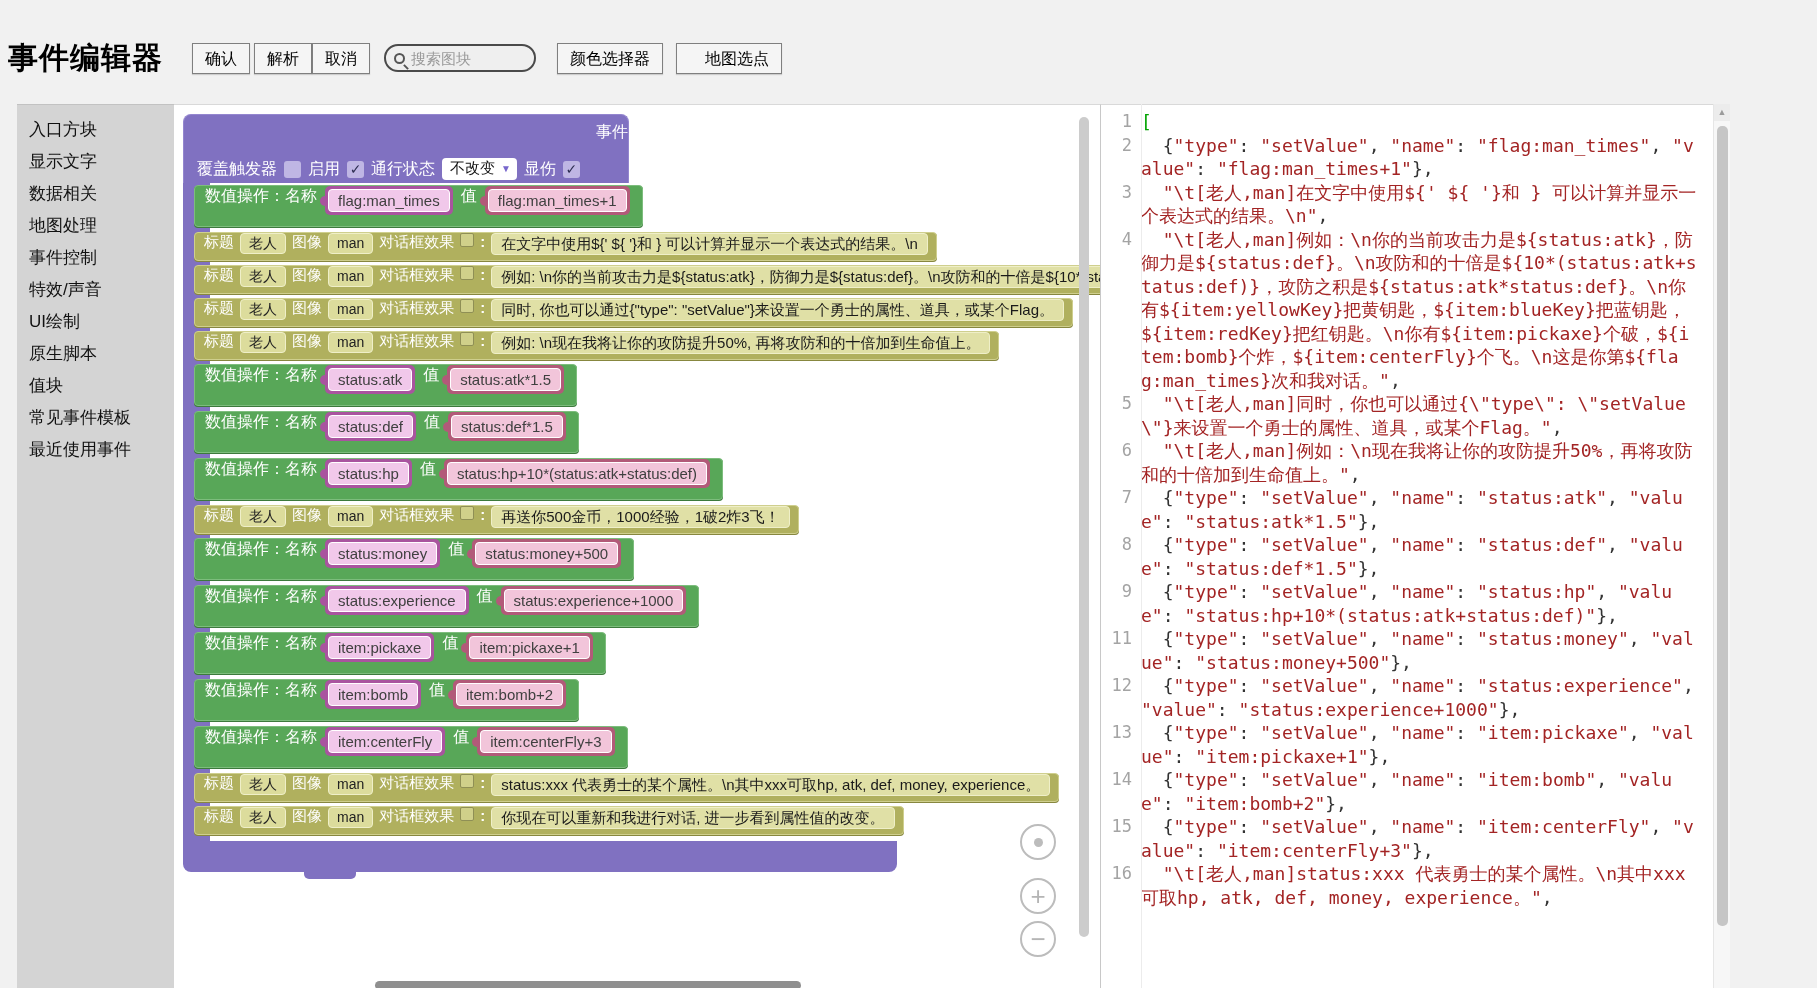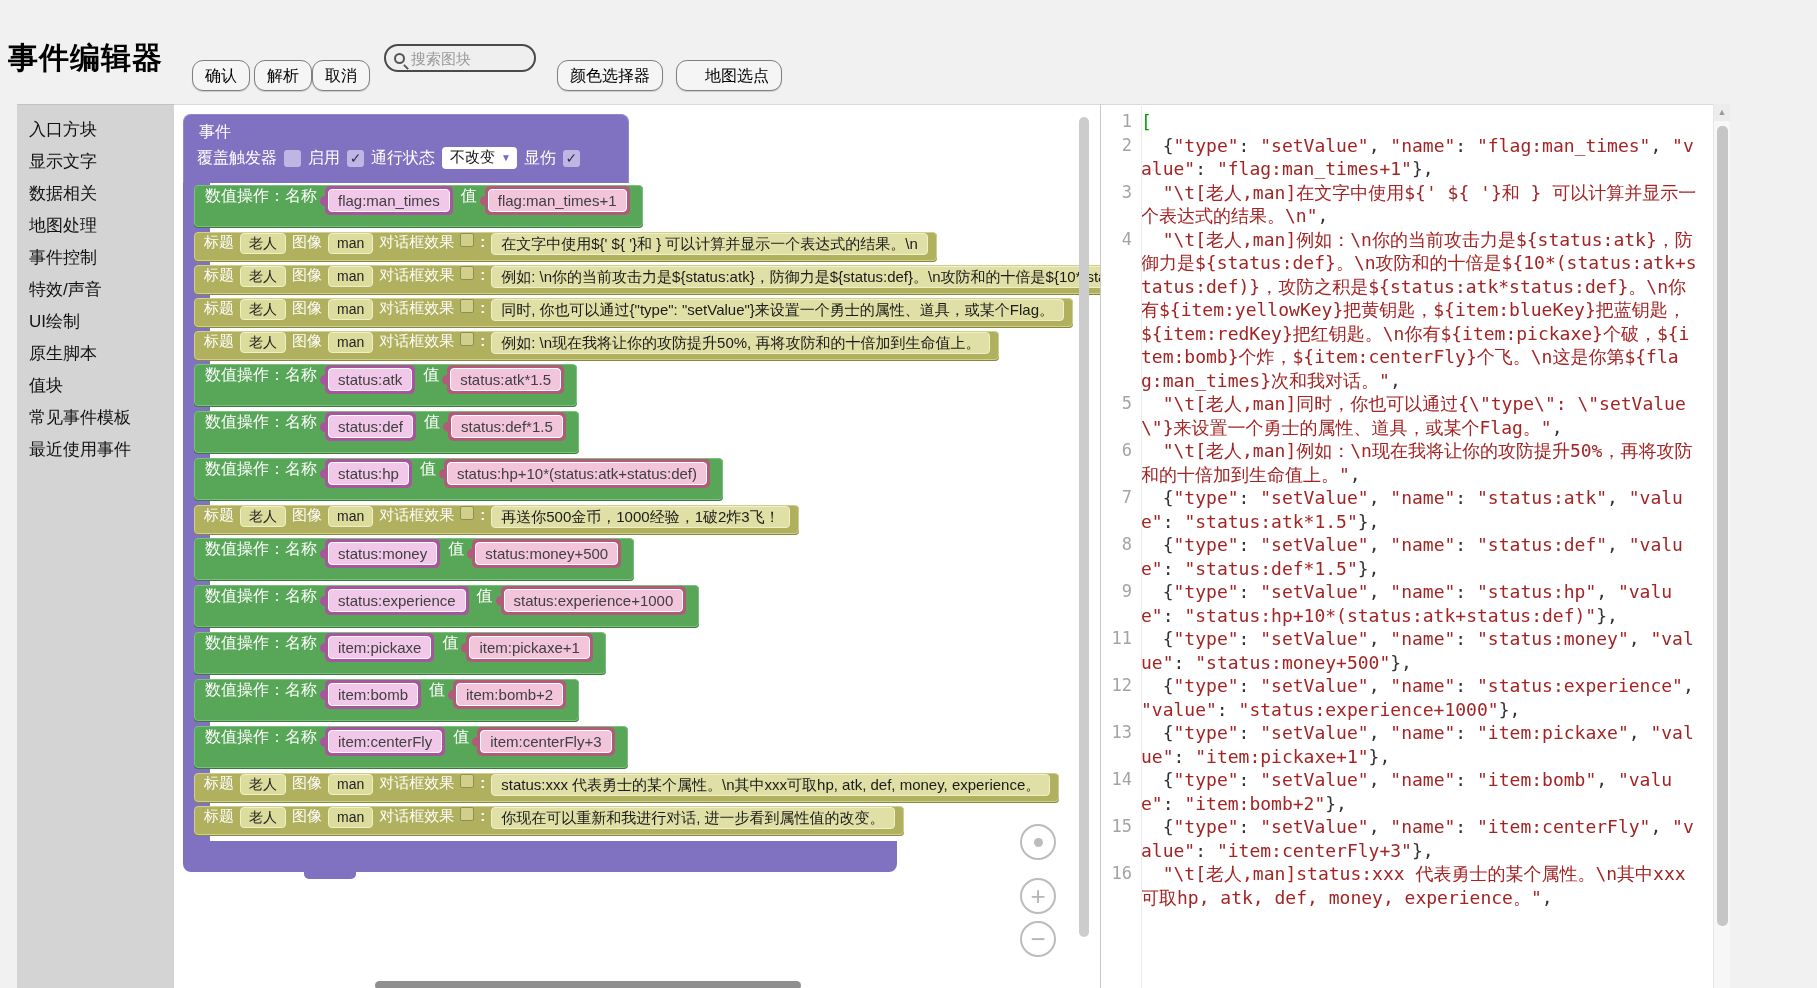--- a/index.html
+++ b/index.html
@@ -3,44 +3,44 @@
 <meta charset="utf-8">
 <style>
   * { margin:0; padding:0; box-sizing:border-box; }
   html,body { width:1817px; height:988px; overflow:hidden; background:#f1f1f1;
               font-family:"Liberation Sans", sans-serif; }
   #stage { position:relative; width:1817px; height:988px; }
 
   
   #page-title { position:absolute; left:8px; top:38px; font-size:30px; font-weight:bold; color:#000; letter-spacing:1px; }
   .hbtn { position:absolute; top:43px; height:31px; background:#f5f5f5; border:1px solid #7f7f7f;
-          border-radius:11px; font-size:16px; color:#000; padding:0 12px; line-height:29px;
-          box-shadow:0 1px 1px rgba(0,0,0,.15); cursor:pointer;margin-top:17px; }
+          border-radius:0; font-size:16px; color:#000; padding:0 12px; line-height:29px;
+          box-shadow:0 1px 1px rgba(0,0,0,.15); cursor:pointer; }
   #search-wrap { position:absolute; left:384px; top:44px; width:152px; height:28px;
                  border:2px solid #4a4a4a; border-radius:15px; background:#efefef; display:flex; align-items:center; }
   #search-icon { width:11px; height:11px; border:2px solid #555; border-radius:50%; margin-left:8px; position:relative; flex:none; }
   #search-icon::after { content:""; position:absolute; width:2px; height:6px; background:#555;
                         left:9px; top:9px; transform:rotate(-45deg); }
   #search-input { border:none; outline:none; background:transparent; font-size:15px; color:#701a75;
                   margin-left:6px; width:110px; font-family:"Liberation Sans",sans-serif; }
   #search-input::placeholder { color:#9a9a9a; }
 
   
   #sidebar { position:absolute; left:17px; top:104px; width:157px; height:884px; background:#d4d4d4; border-top:1px solid #c2c2c2; }
   .side-item { padding-left:12px; height:32px; line-height:32px; font-size:17px; color:#111; cursor:pointer; white-space:nowrap; }
   #sidebar .pad { height:9px; }
 
   
   #workspace { position:absolute; left:174px; top:104px; width:926px; height:884px; background:#ffffff;
                border-top:1px solid #d9d9d9; overflow:hidden; }
   .ev-purple { background:#8071c1; }
   #ev-header { position:absolute; left:9px; top:9px; width:446px; height:69px; border-radius:8px 8px 0 0;
                border:1px solid #9486cf; border-bottom:none; }
-  #ev-title { color:#fff; font-size:16px; padding:7px 0 0 15px; }
-  #ev-fields { display:flex; align-items:center; gap:7px; padding-left:13px; margin-top:4px; color:#fff; font-size:16px; }
+  #ev-title { color:#fff; font-size:16px; padding:7px 0 0 24px;text-align:right; }
+  #ev-fields { display:flex; align-items:center; gap:7px; padding-left:13px; margin-top:15px; color:#fff; font-size:16px; }
   .ev-check { width:17px; height:17px; background:#bfb6e4; border-radius:3px; display:inline-flex;
               align-items:center; justify-content:center; font-size:14px; color:#2e2e52; cursor:pointer; flex:none; }
   #ev-dropdown { background:#ffffff; border-radius:4px; color:#111; font-size:15px; padding:1px 6px 2px 8px;
                  display:inline-flex; align-items:center; gap:6px; cursor:pointer; }
   #ev-dropdown .caret { font-size:10px; color:#7766cc; }
   #ev-spine  { position:absolute; left:9px; top:78px; width:27px; height:658px; }
   #ev-footer { position:absolute; left:9px; top:736px; width:714px; height:31px; border-radius:0 0 8px 8px; }
   #ev-footer-tab { position:absolute; left:130px; top:767px; width:52px; height:7px; border-radius:0 0 5px 5px; }
 
   

